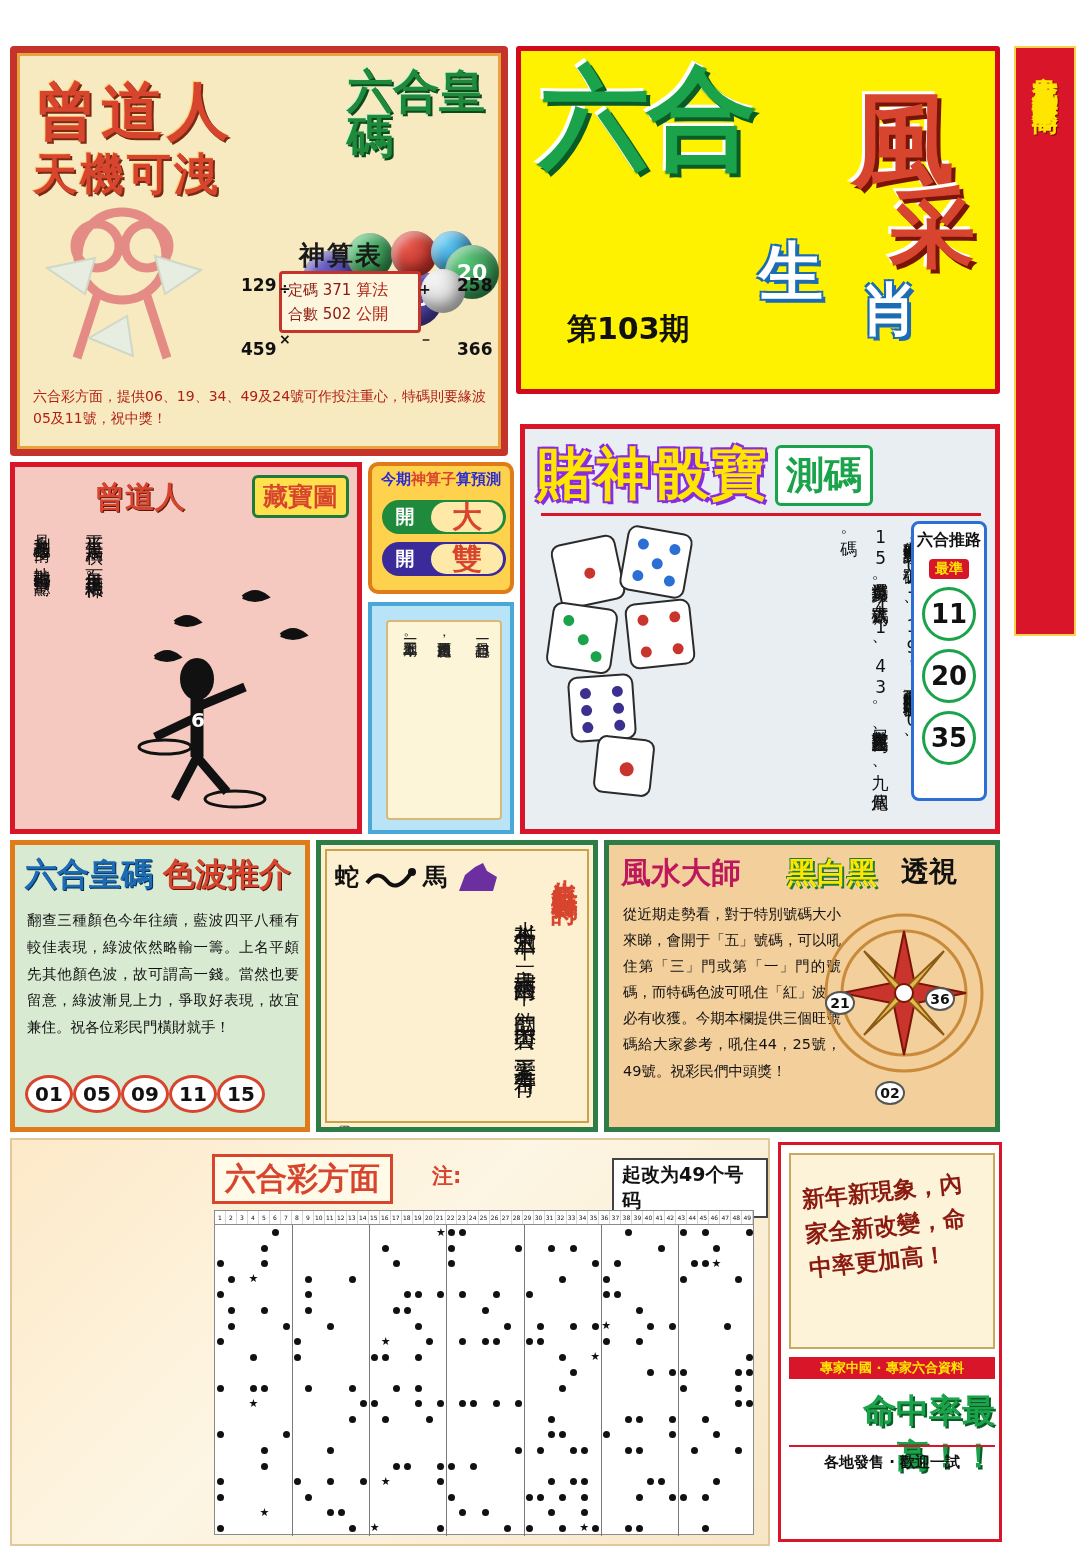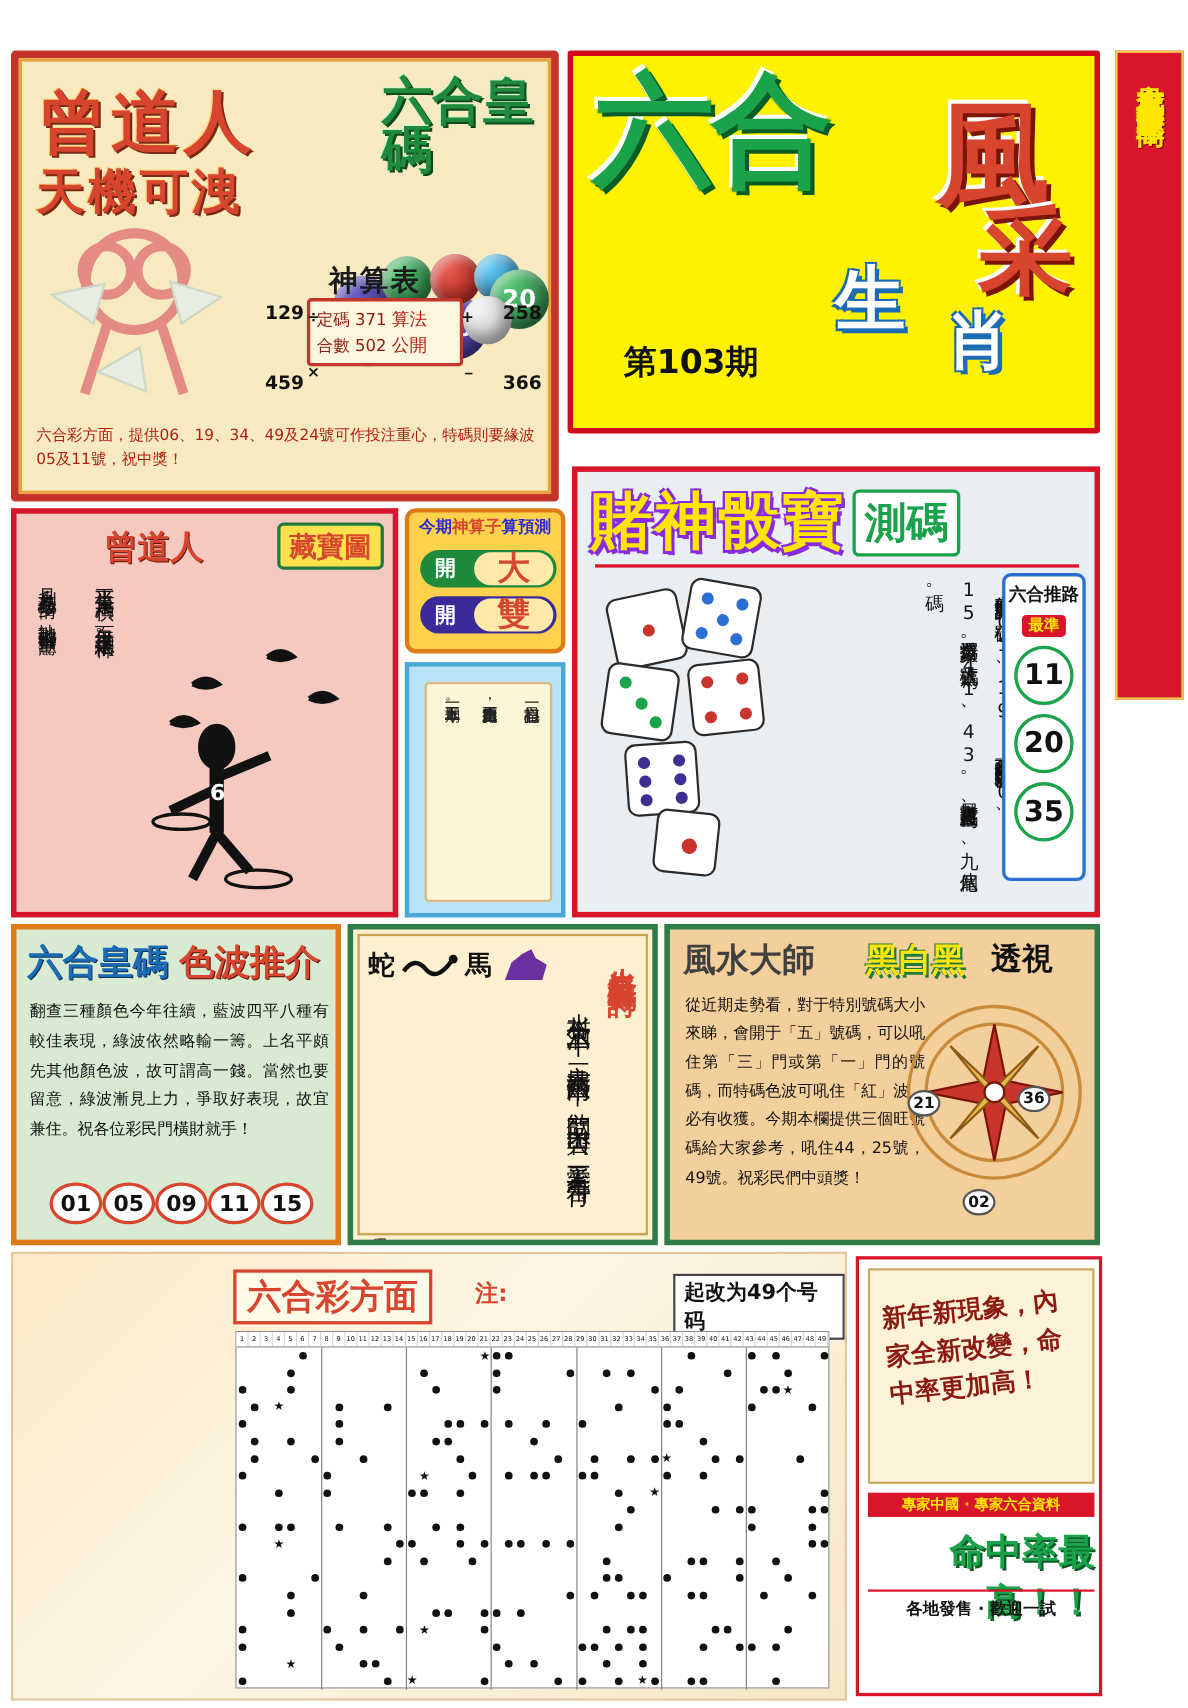--- a/index.html
+++ b/index.html
@@ -277,21 +277,21 @@
     font-size:32px; font-weight:bold; color:#d8452e;
     font-family:"DejaVu Serif", serif;
     text-shadow:1px 1px 0 #5c1408;
   }
   .pG-body {
     position:absolute; left:12px; top:62px; width:272px;
     font-size:14.5px; color:#111; line-height:1.85; text-align:justify;
   }
   .pG-nums {
     position:absolute; left:10px; bottom:14px; width:280px;
-    display:flex; justify-content:center;
+    display:flex; justify-content:flex-start;
   }
   .pG-num {
     width:48px; height:38px; border-radius:50%;
     border:3px solid #d8452e; background:#fff;
     display:flex; align-items:center; justify-content:center;
     font-size:20px; font-weight:bold; color:#111;
   }
 
   
   .pH {
@@ -322,21 +322,21 @@
     writing-mode:vertical-rl; text-orientation:upright;
   }
 
   
   .pI {
     left:604px; top:840px; width:396px; height:292px;
     background:#f3cf9b; border:5px solid #2f7d46;
   }
   .pI-t1 {
     position:absolute; left:12px; top:8px;
-    font-size:30px; font-weight:bold; color:#404040;
+    font-size:30px; font-weight:bold; color:#be185d;
     font-family:"DejaVu Serif", serif;
     text-align:center;
   }
   .pI-t2 {
     position:absolute; left:178px; top:8px;
     font-size:30px; font-weight:bold; color:#ffe600;
     font-family:"DejaVu Serif", serif;
     text-shadow: 2px 2px 0 #1f7a3c, -1px -1px 0 #1f7a3c;
   }
   .pI-t3 {

